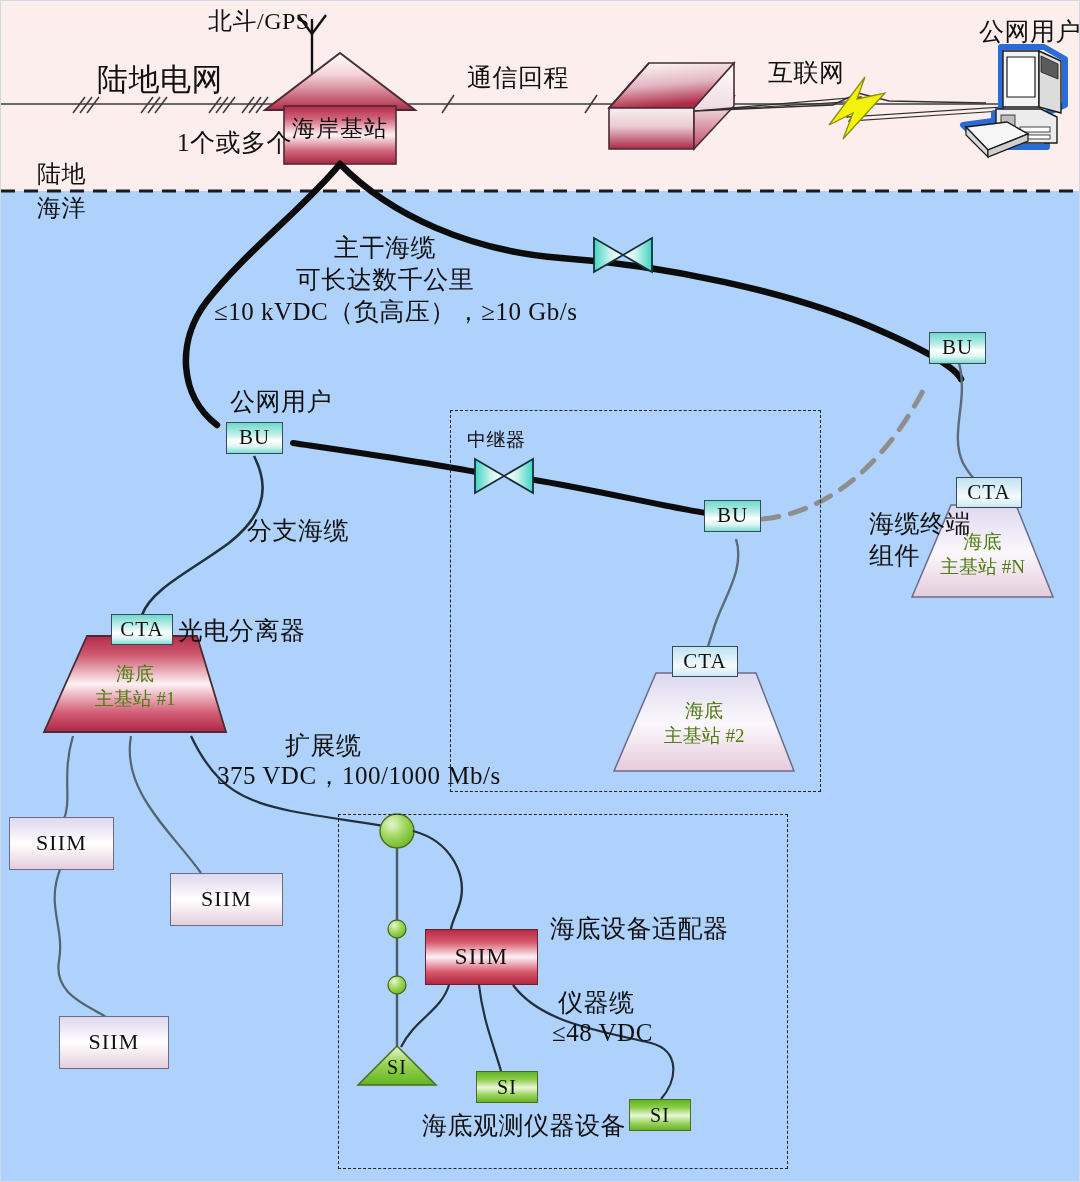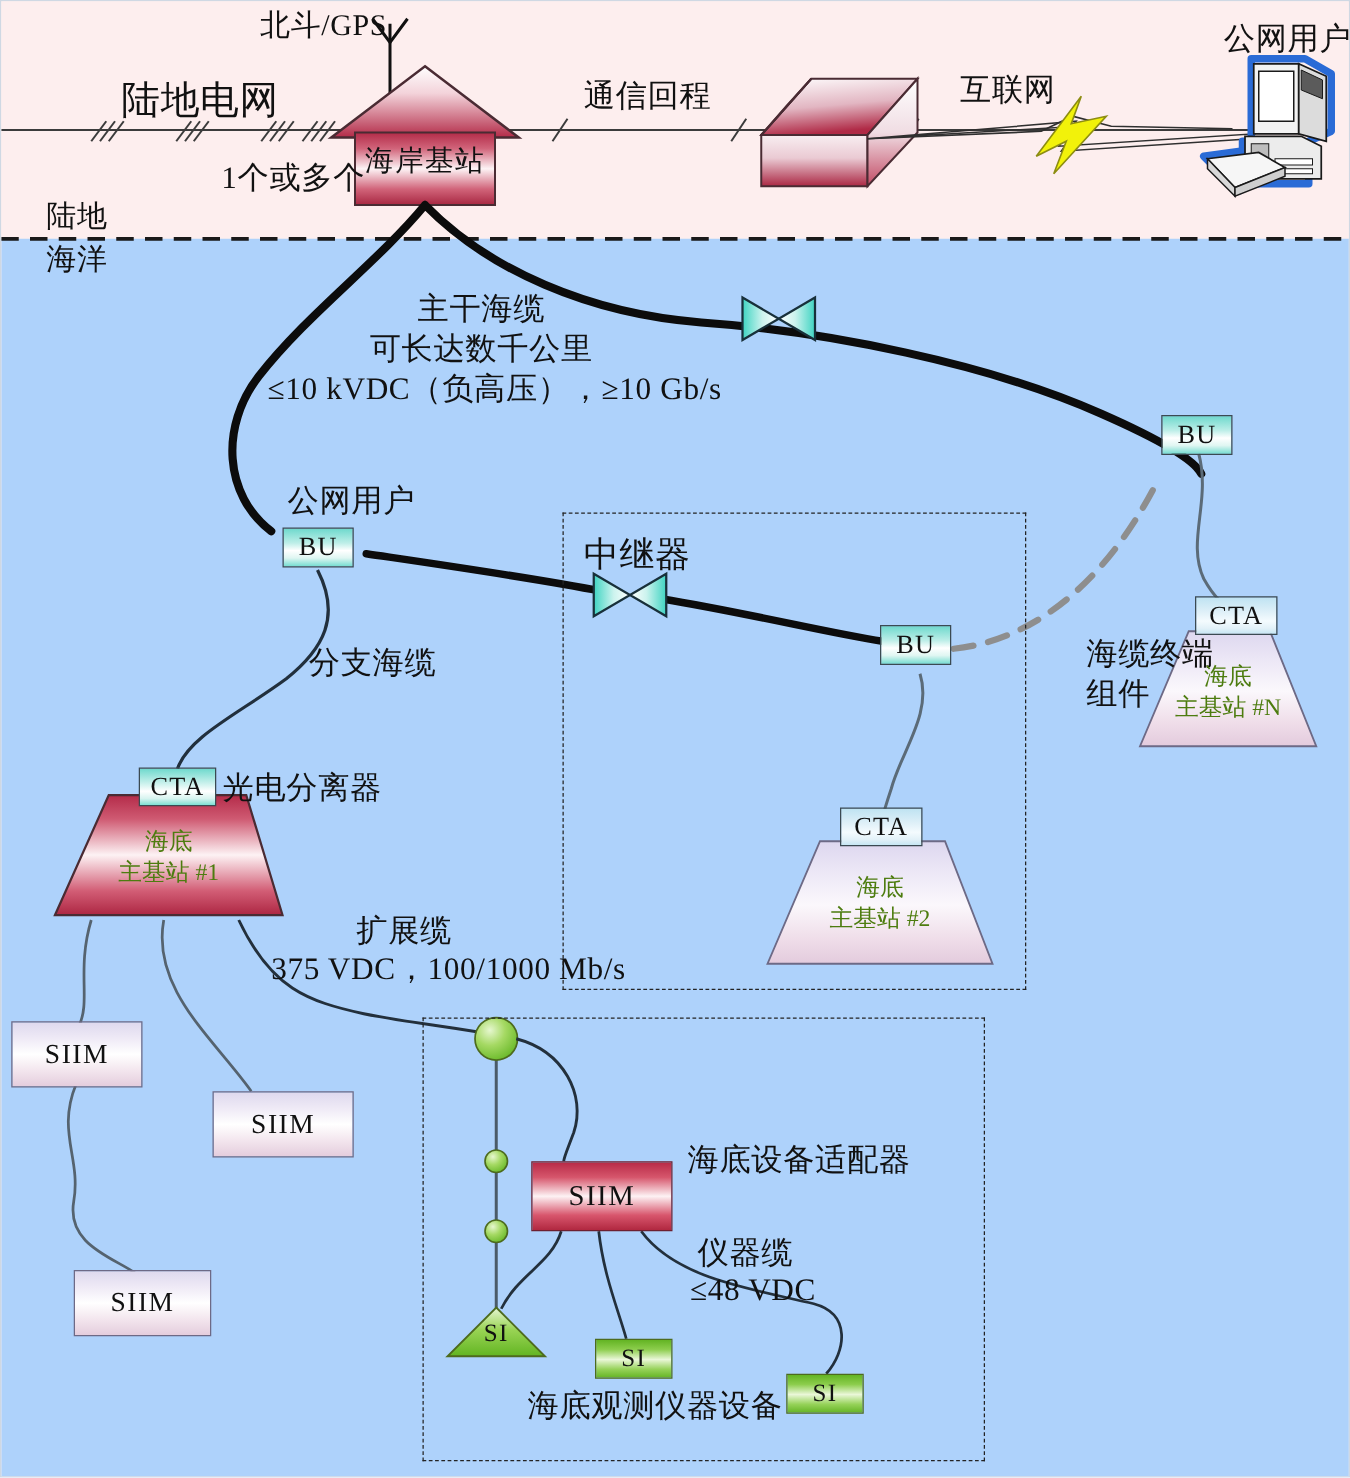--- a/index.html
+++ b/index.html
@@ -280,21 +280,21 @@
 
   <div class="lbl cn" style="left:36px;top:159px;font-size:24px;">陆地</div>
   <div class="lbl cn" style="left:36px;top:193px;font-size:24px;">海洋</div>
 
   <div class="lbl cn" style="left:224px;top:264px;font-size:25px;text-align:center;width:320px;">可长达数千公里</div>
   <div class="lbl cn" style="left:224px;top:232px;font-size:25px;text-align:center;width:320px;">主干海缆</div>
   <div class="lbl cn" style="left:213px;top:296px;font-size:25px;text-align:center;width:340px;">≤10 kVDC（负高压），≥10 Gb/s</div>
 
   <div class="lbl cn" style="left:229px;top:386px;font-size:25px;">公网用户</div>
   <div class="lbl cn" style="left:246px;top:515px;font-size:25px;">分支海缆</div>
-  <div class="lbl cn" style="left:466px;top:427px;font-size:28px;">中继器</div>
+  <div class="lbl cn" style="left:466px;top:427px;font-size:19px;">中继器</div>
   <div class="lbl cn" style="left:868px;top:508px;font-size:25px;">海缆终端</div>
   <div class="lbl cn" style="left:868px;top:540px;font-size:25px;">组件</div>
   <div class="lbl cn" style="left:177px;top:615px;font-size:25px;">光电分离器</div>
   <div class="lbl cn" style="left:284px;top:730px;font-size:25px;">扩展缆</div>
   <div class="lbl cn" style="left:216px;top:760px;font-size:25px;">375 VDC，100/1000 Mb/s</div>
   <div class="lbl cn" style="left:549px;top:913px;font-size:25px;">海底设备适配器</div>
   <div class="lbl cn" style="left:557px;top:987px;font-size:25px;">仪器缆</div>
   <div class="lbl cn" style="left:551px;top:1017px;font-size:25px;">≤48 VDC</div>
   <div class="lbl cn" style="left:421px;top:1110px;font-size:25px;">海底观测仪器设备</div>
 

